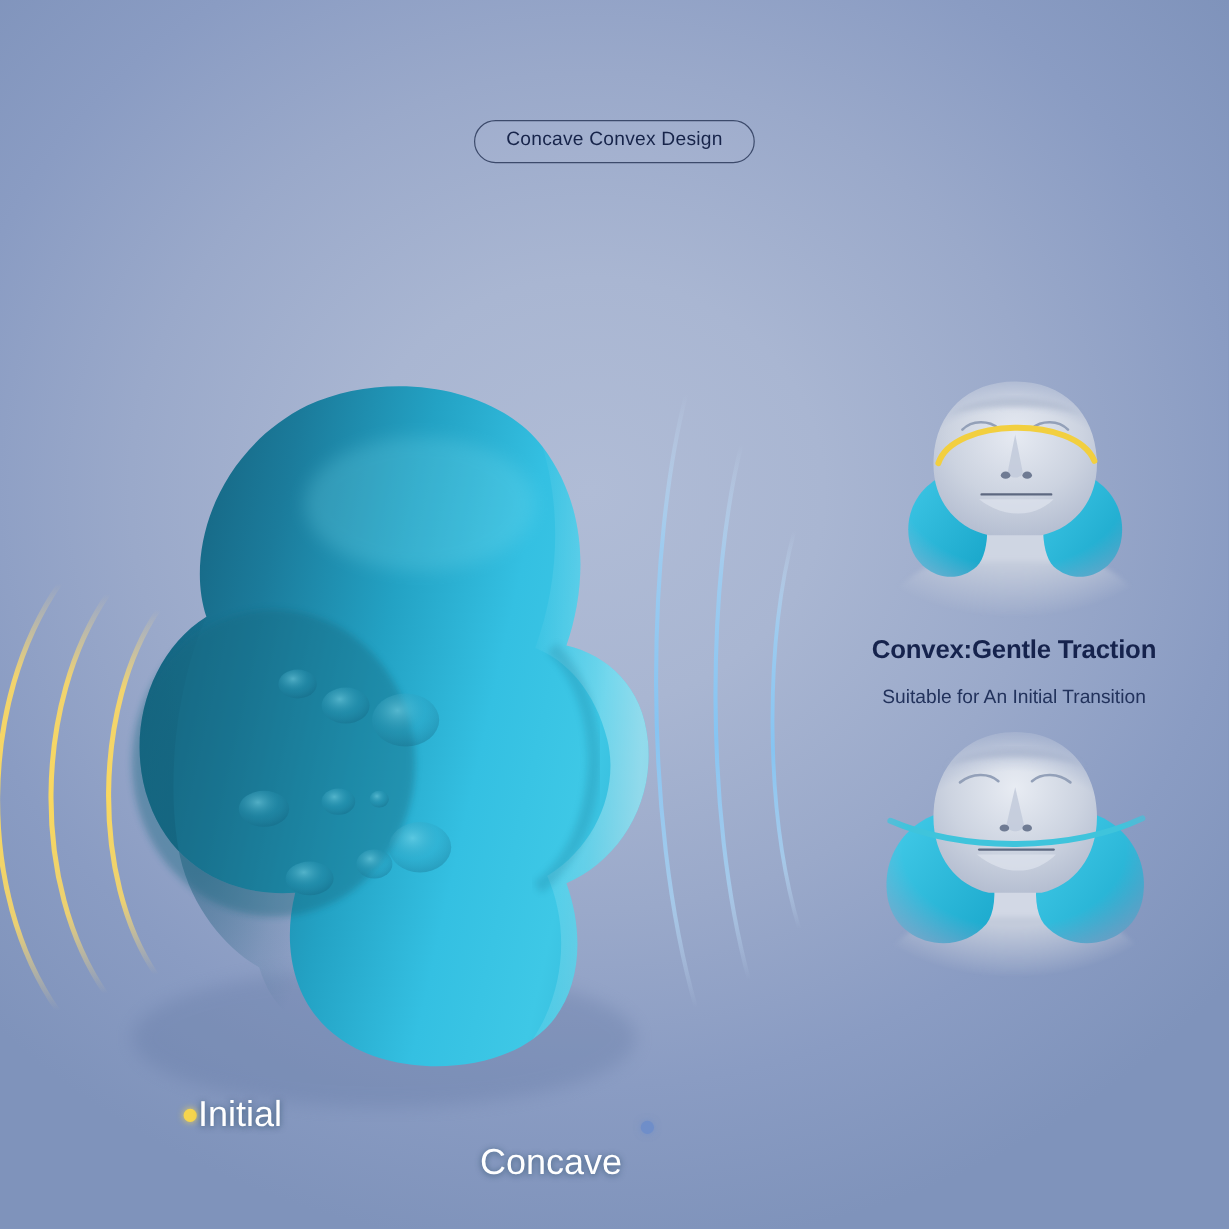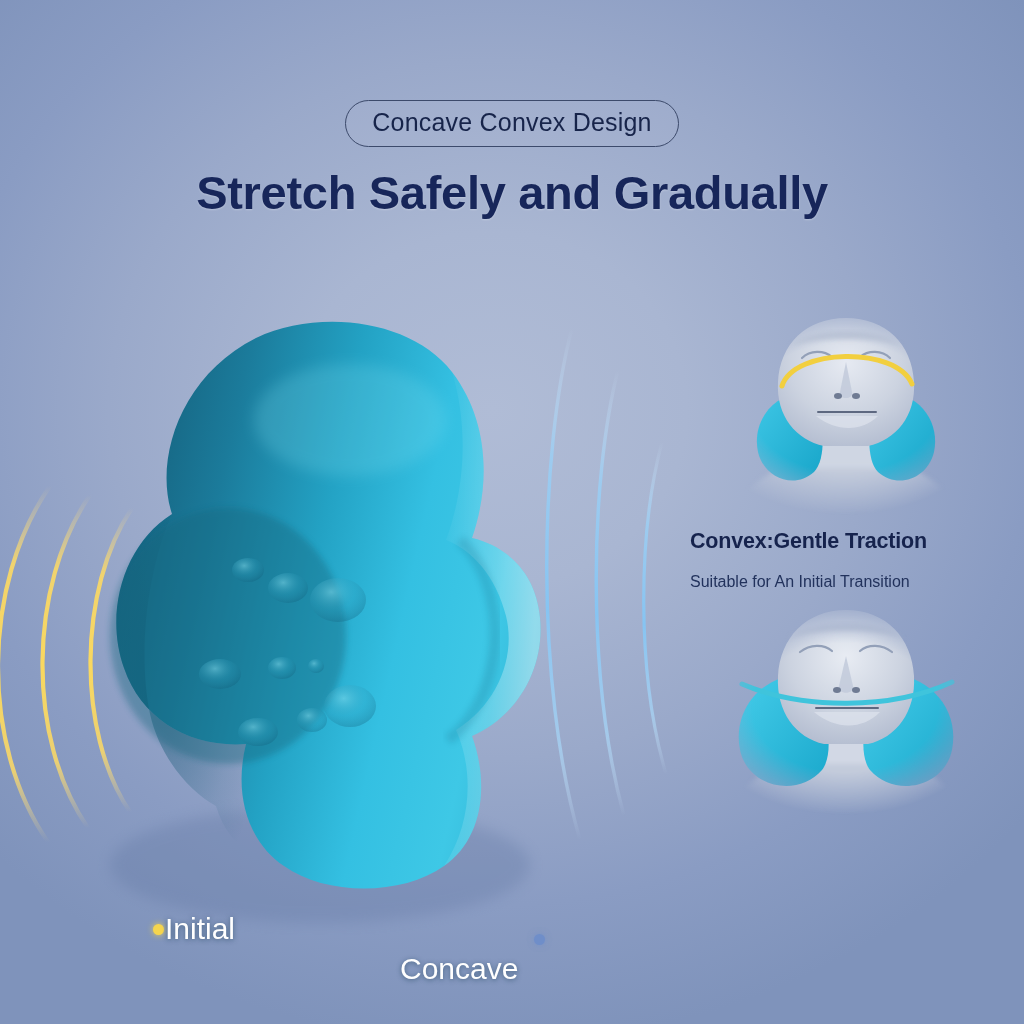--- a/index.html
+++ b/index.html
@@ -28,21 +28,21 @@
     top: 100px;
     left: 0;
     width: 1024px;
     text-align: center;
   }
   .badge {
     display: inline-block;
     padding: 7px 26px 9px;
     border: 1.6px solid #3c4a6b;
     border-radius: 24px;
-    font-size: 25px;
+    font-size: 16px;
     color: #17244a;
     letter-spacing: .2px;
     background: rgba(255,255,255,0.045);
   }
   .headline {
     position: absolute;
     top: 165px;
     left: 0;
     width: 1024px;
     text-align: center;
@@ -96,20 +96,21 @@
     left: 514px; top: 634px;
     background: #6f8ec9;
     box-shadow: 0 0 6px rgba(111,142,201,.7);
   }
 
   
   .panel {
     position: absolute;
     left: 690px;
     width: 310px;
+    text-align: center;
   }
   .panel-top { top: 300px; }
   .panel-bottom { top: 600px; }
   .face-holder {
     position: relative;
     width: 310px;
     height: 215px;
     margin: 0 auto;
   }
   .face-svg { width: 310px; height: 215px; display: block; }
@@ -128,21 +129,20 @@
   }
 </style>
 </head>
 <body>
 
 <div id="page">
 
   <div class="badge-wrap">
     <span class="badge">Concave Convex Design</span>
   </div>
-  <div class="headline">Stretch Safely and Gradually</div>
 
   <div class="product-stage">
 
     <svg class="waves-left" viewBox="0 0 660 640">
       <defs>
         <linearGradient id="ywave" x1="0" y1="0" x2="0" y2="1">
           <stop offset="0%" stop-color="#f3d98f" stop-opacity="0"></stop>
           <stop offset="22%" stop-color="#f6d66a" stop-opacity=".95"></stop>
           <stop offset="52%" stop-color="#f9d85f" stop-opacity="1"></stop>
           <stop offset="80%" stop-color="#f6d66a" stop-opacity=".9"></stop>

